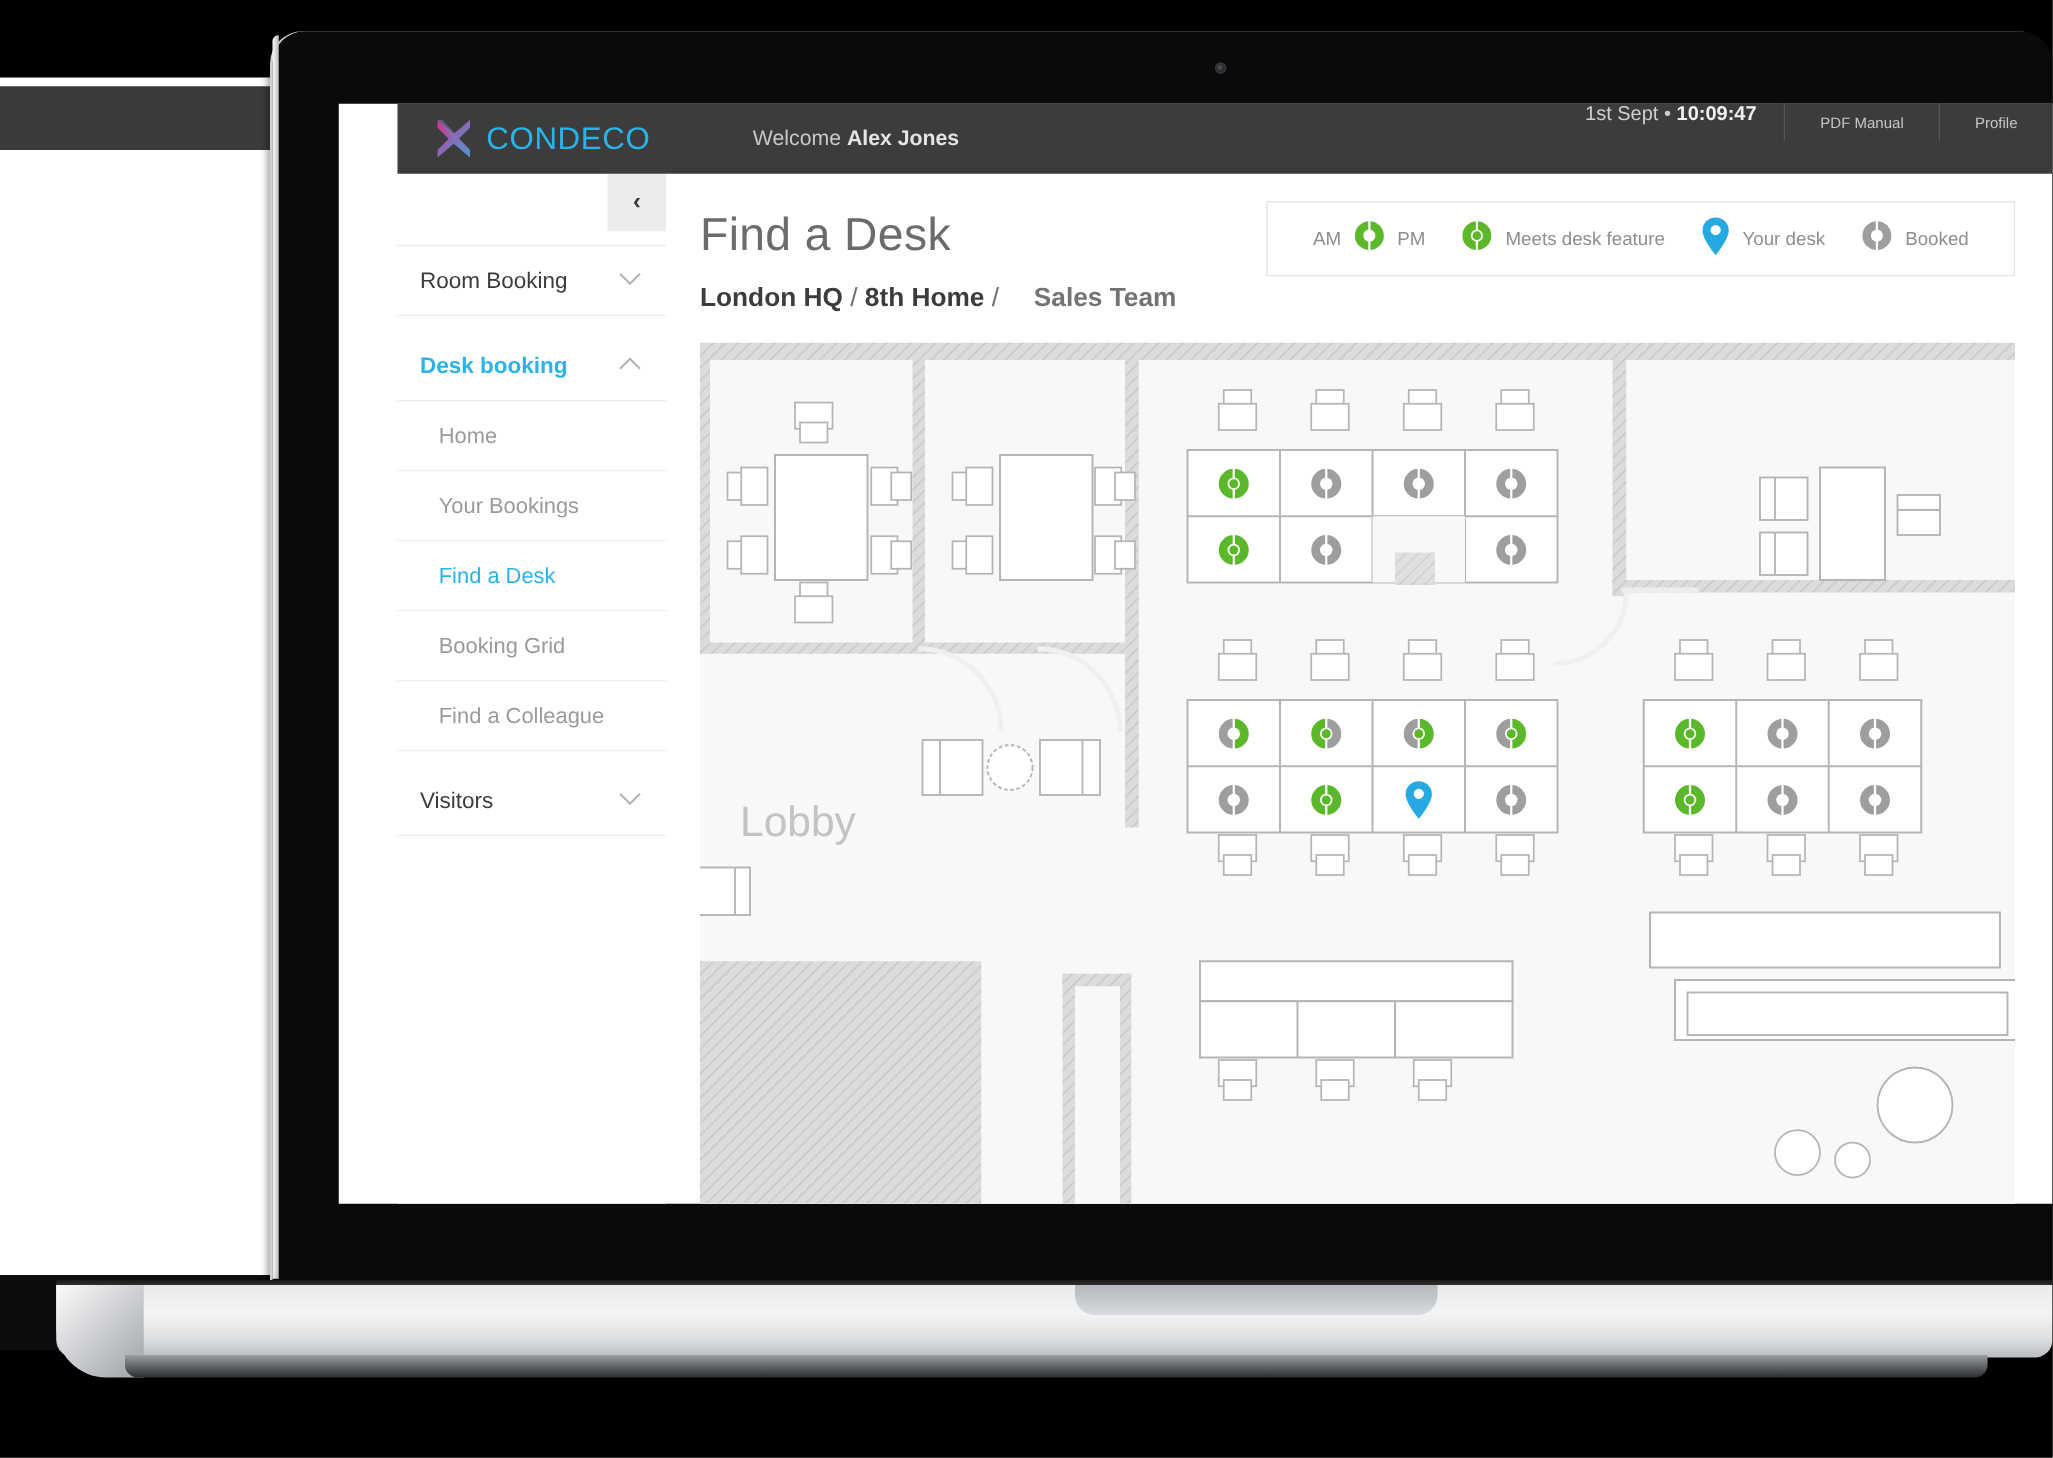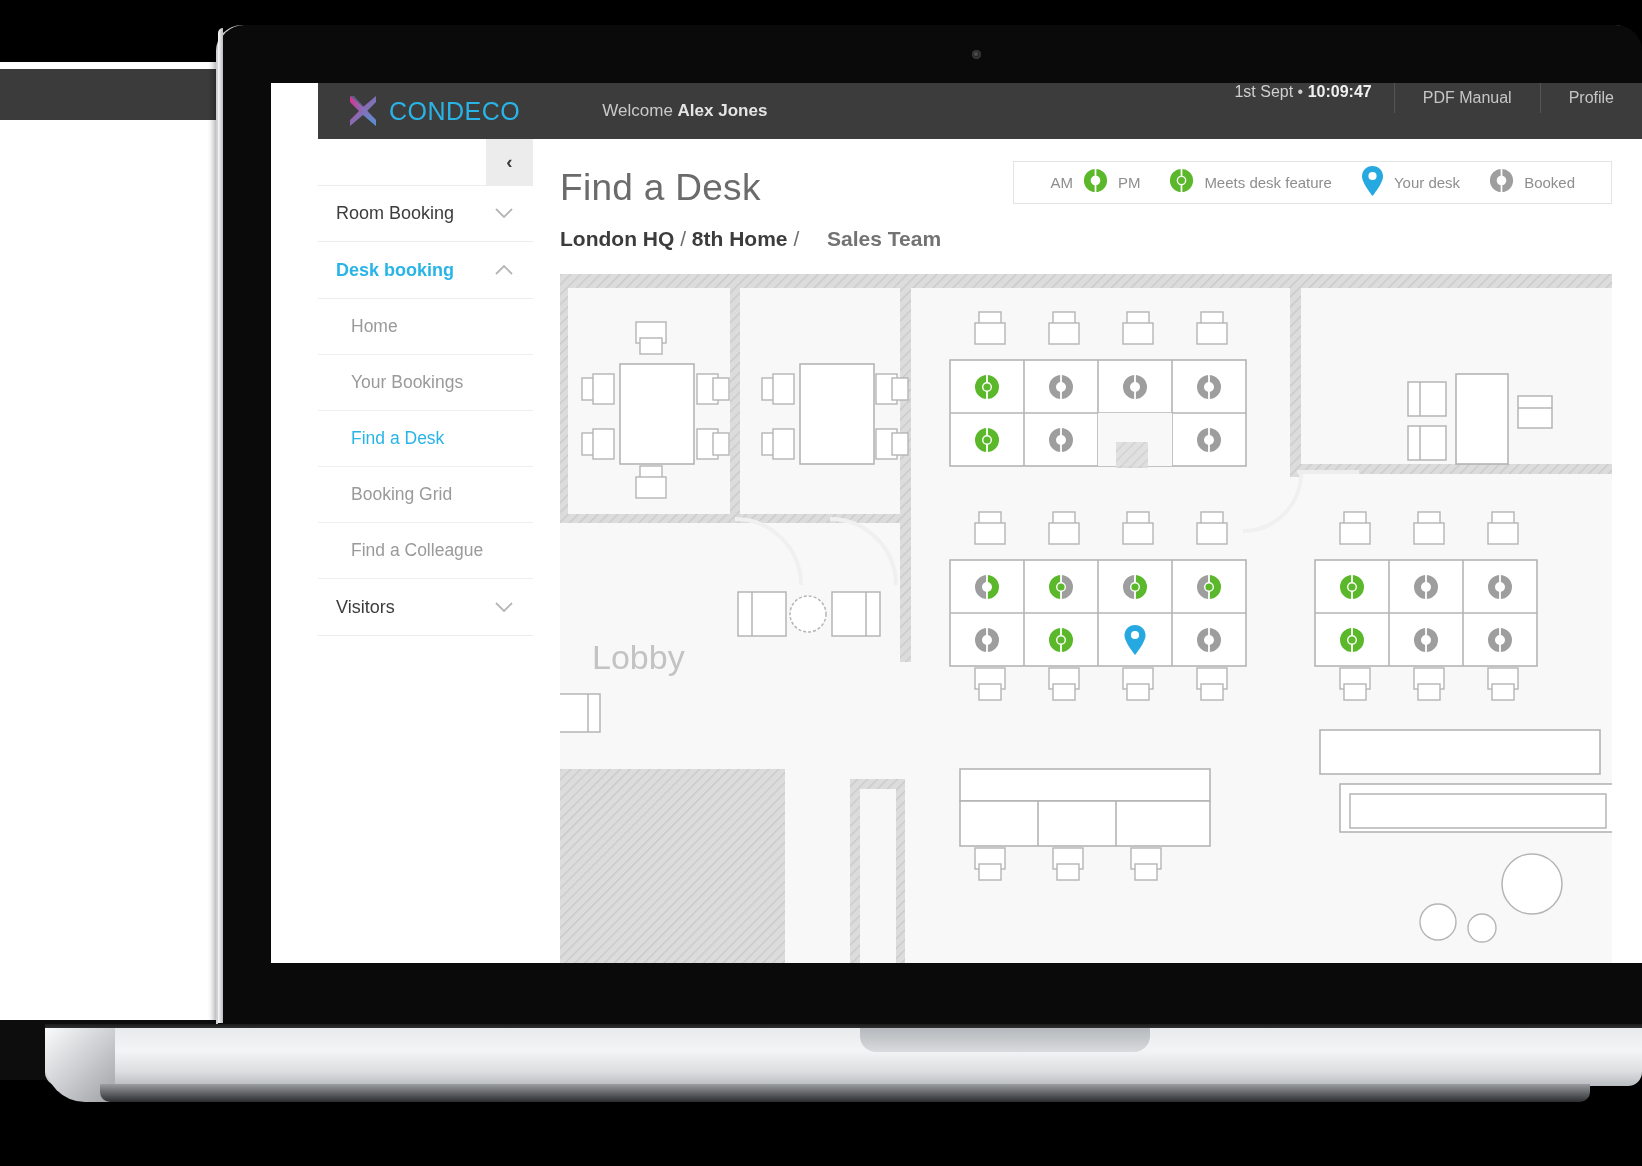--- a/index.html
+++ b/index.html
@@ -70,52 +70,52 @@
   .topbar { height:56px; background:#3c3c3c; display:flex; align-items:center; position:relative; }
   .logo-wrap { display:flex; align-items:center; padding-left:27px; }
   .logo-mark { width:36px; height:36px; position:relative; }
   .logo-text { margin-left:8px; font-size:25px; letter-spacing:.5px; color:#29b4e8; font-weight:400; }
   .welcome { margin-left:82px; font-size:17px; color:#c9c9c9; white-space:nowrap; }
   .welcome b { color:#e5e5e5; font-weight:bold; }
   .topright { position:absolute; right:0; top:0; height:56px; display:flex; }
   .datetime { font-size:16px; color:#cfcfcf; padding:0 22px; white-space:nowrap; }
   .datetime b { color:#f0f0f0; font-weight:bold; }
   .tr-link {
-    font-size:16px; color:#c6c6c6; padding:0 28px; height:30px;
+    font-size:12px; color:#c6c6c6; padding:0 28px; height:30px;
     display:flex; align-items:center; border-left:1px solid #555; white-space:nowrap;
   }
 
   
   .body-row { display:flex; height:824px; }
 
   
   .sidebar { width:215px; background:#fff; flex:0 0 215px; }
   .collapse-bar { height:46px; display:flex; justify-content:flex-end; }
   .collapse-btn {
     width:47px; height:46px; background:#ececec; display:flex;
     align-items:center; justify-content:center; color:#3a3a3a; font-size:19px; font-weight:bold;
   }
   .nav-item {
     height:57px; display:flex; align-items:center; justify-content:space-between;
-    padding:0 20px 0 18px; border-bottom:1px solid #ececec; font-size:18px; color:#3c3c3c;
+    padding:0 20px 0 18px; border-bottom:1px solid #ececec; font-size:18px; color:#3c3c3c;margin-top:11px;
   }
   .nav-item.top { border-top:1px solid #ececec; }
   .nav-item.active { color:#29b4e8; font-weight:bold; }
   .chev { color:#b6b6b6; font-size:15px; }
   .sub-item {
     height:56px; display:flex; align-items:center; padding-left:33px;
     border-bottom:1px solid #efefef; font-size:17.5px; color:#9a9a9a;
   }
   .sub-item.current { color:#29b4e8; }
 
   
   .main { flex:1; padding:28px 0 0 27px; position:relative; }
   .page-title { font-size:37px; color:#6b6b6b; font-weight:300; letter-spacing:.3px; }
   .legend {
-    position:absolute; right:30px; top:22px; height:43px;
+    position:absolute; right:30px; top:22px; height:60px;
     border:1px solid #e4e4e4; background:#fff; display:flex; align-items:center;
     padding:0 22px; gap:0;
   }
   .leg-item { display:flex; align-items:center; gap:9px; padding:0 14px; }
   .leg-txt { font-size:15px; color:#8e8e8e; white-space:nowrap; }
   .breadcrumb { margin-top:18px; font-size:21px; color:#3c3c3c; font-weight:bold; }
   .breadcrumb .sep { color:#6e6e6e; font-weight:normal; }
   .breadcrumb .cur { color:#737373;margin-left:22px; }
 
   

